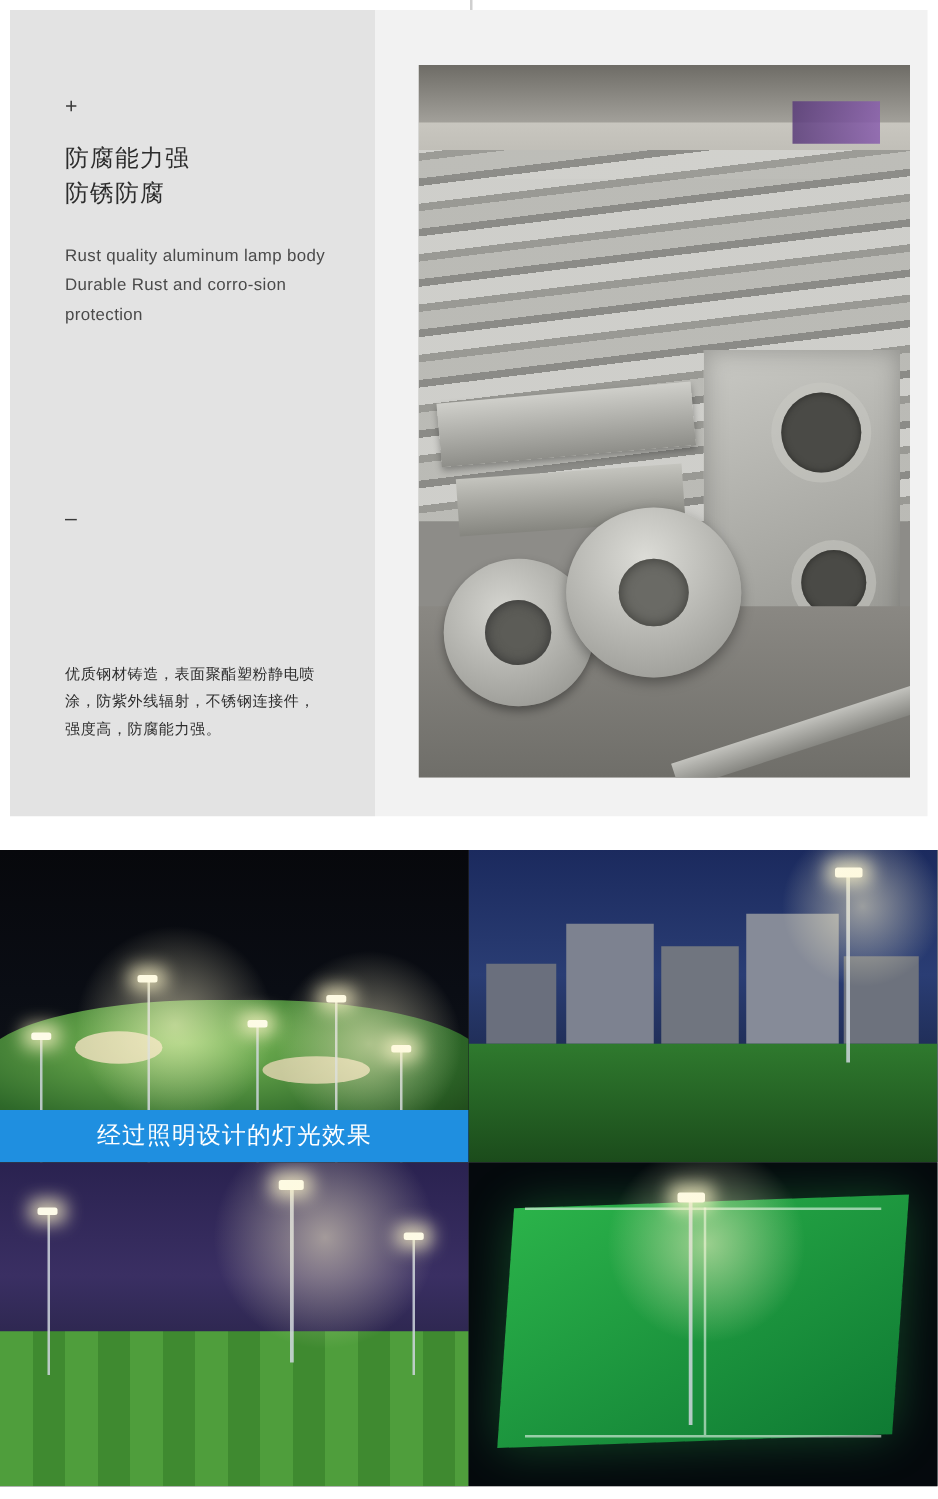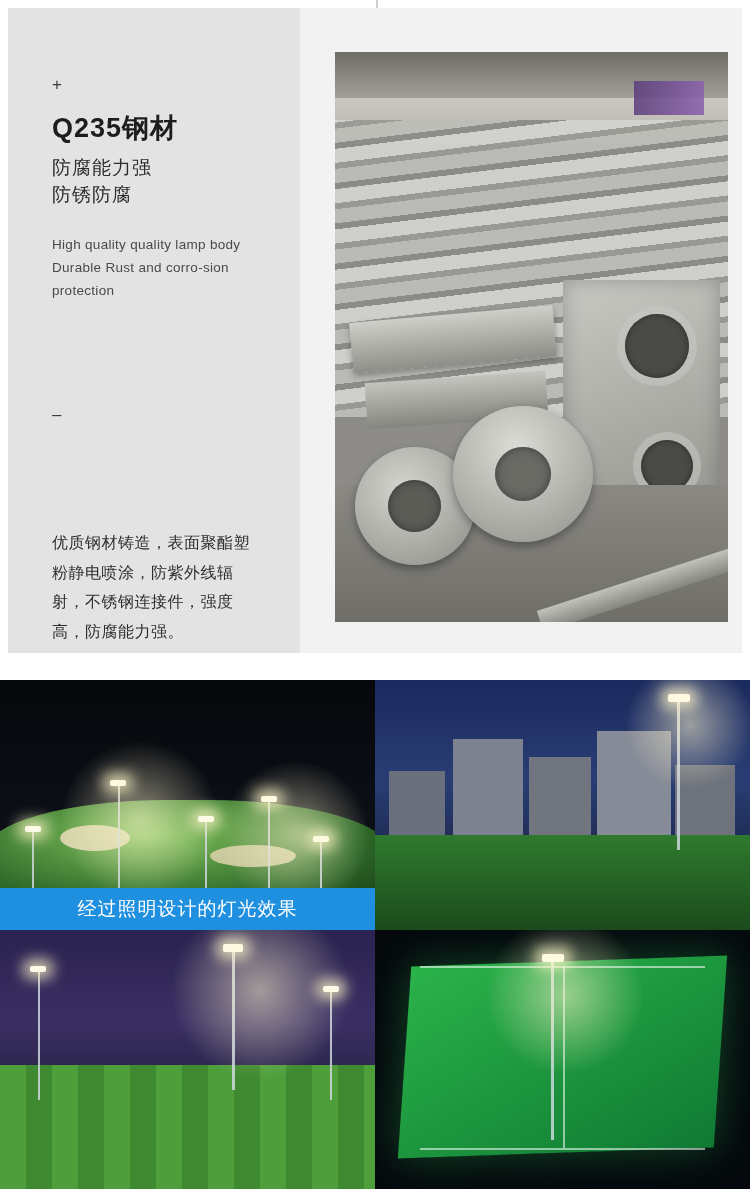--- a/index.html
+++ b/index.html
@@ -78,21 +78,21 @@
     position:absolute;
     left:52px;top:410px;
     font-size:17px;
     color:#3a3a3a;
     line-height:10px;
   }
   .cn-desc{
     position:absolute;
     left:52px;top:528px;
     width:205px;
-    font-size:16px;
+    font-size:12px;
     line-height:1.85;
     color:#2e2e2e;
     letter-spacing:.5px;
   }
 
   
   .photo-frame{
     position:absolute;
     left:335px;top:52px;
     width:393px;height:570px;
@@ -274,24 +274,23 @@
 
 <div class="top-section">
 
   <div class="thin-line"></div>
 
   <div class="grey-panel"></div>
   <div class="grey-panel-right"></div>
 
   <div class="text-block">
     <div class="plus-mark">+</div>
-    <h1 class="title-main">Q235钢材</h1>
     <p class="sub-line">防腐能力强</p>
     <p class="sub-line">防锈防腐</p>
-    <div class="eng-desc">High quality quality lamp body Durable  Rust and corro-sion protection</div>
+    <div class="eng-desc">Rust quality aluminum lamp body Durable  Rust and corro-sion protection</div>
   </div>
 
   <div class="minus-mark">–</div>
 
   <div class="cn-desc">优质钢材铸造，表面聚酯塑粉静电喷涂，防紫外线辐射，不锈钢连接件，强度高，防腐能力强。</div>
 
   <div class="photo-frame">
     <div class="sky"></div>
     <div class="ceiling"></div>
     <div class="purple"></div>

